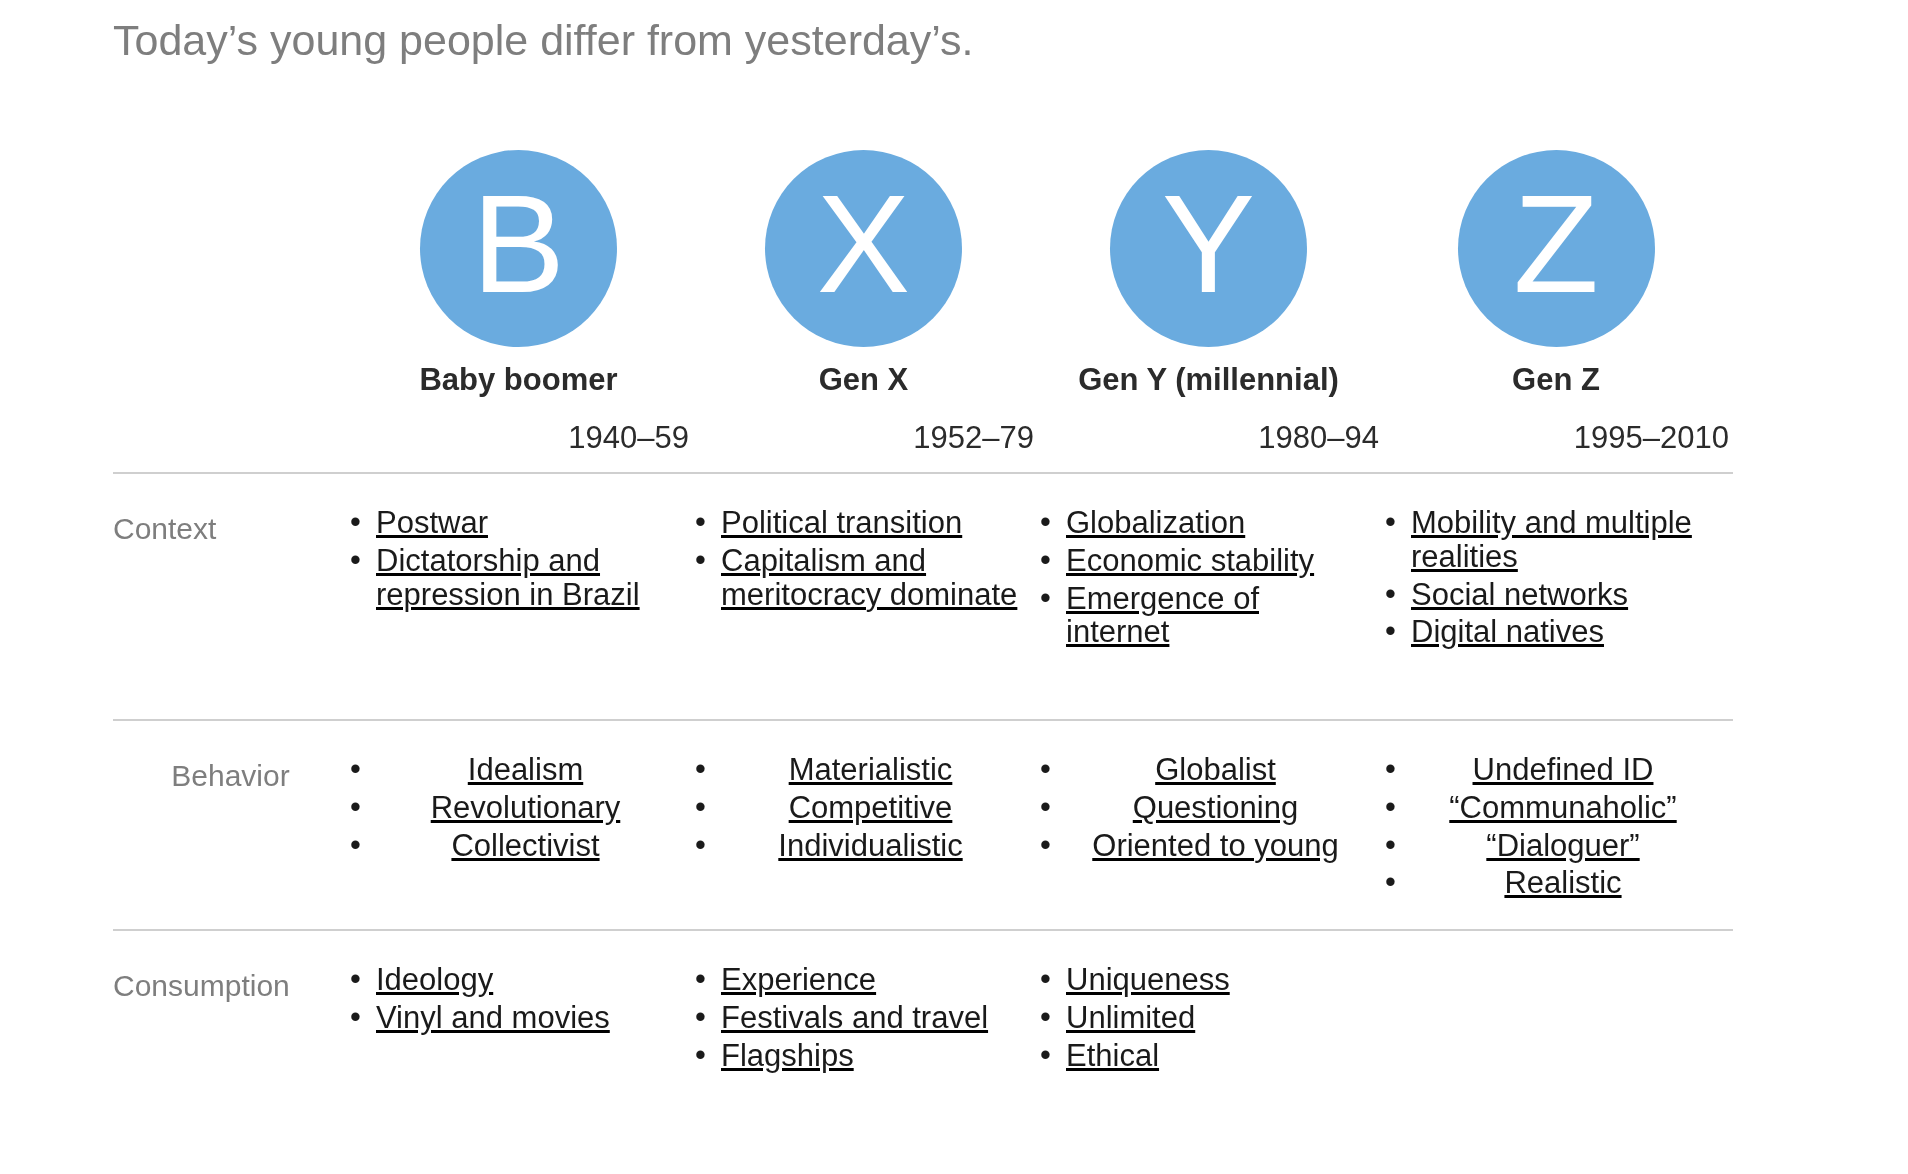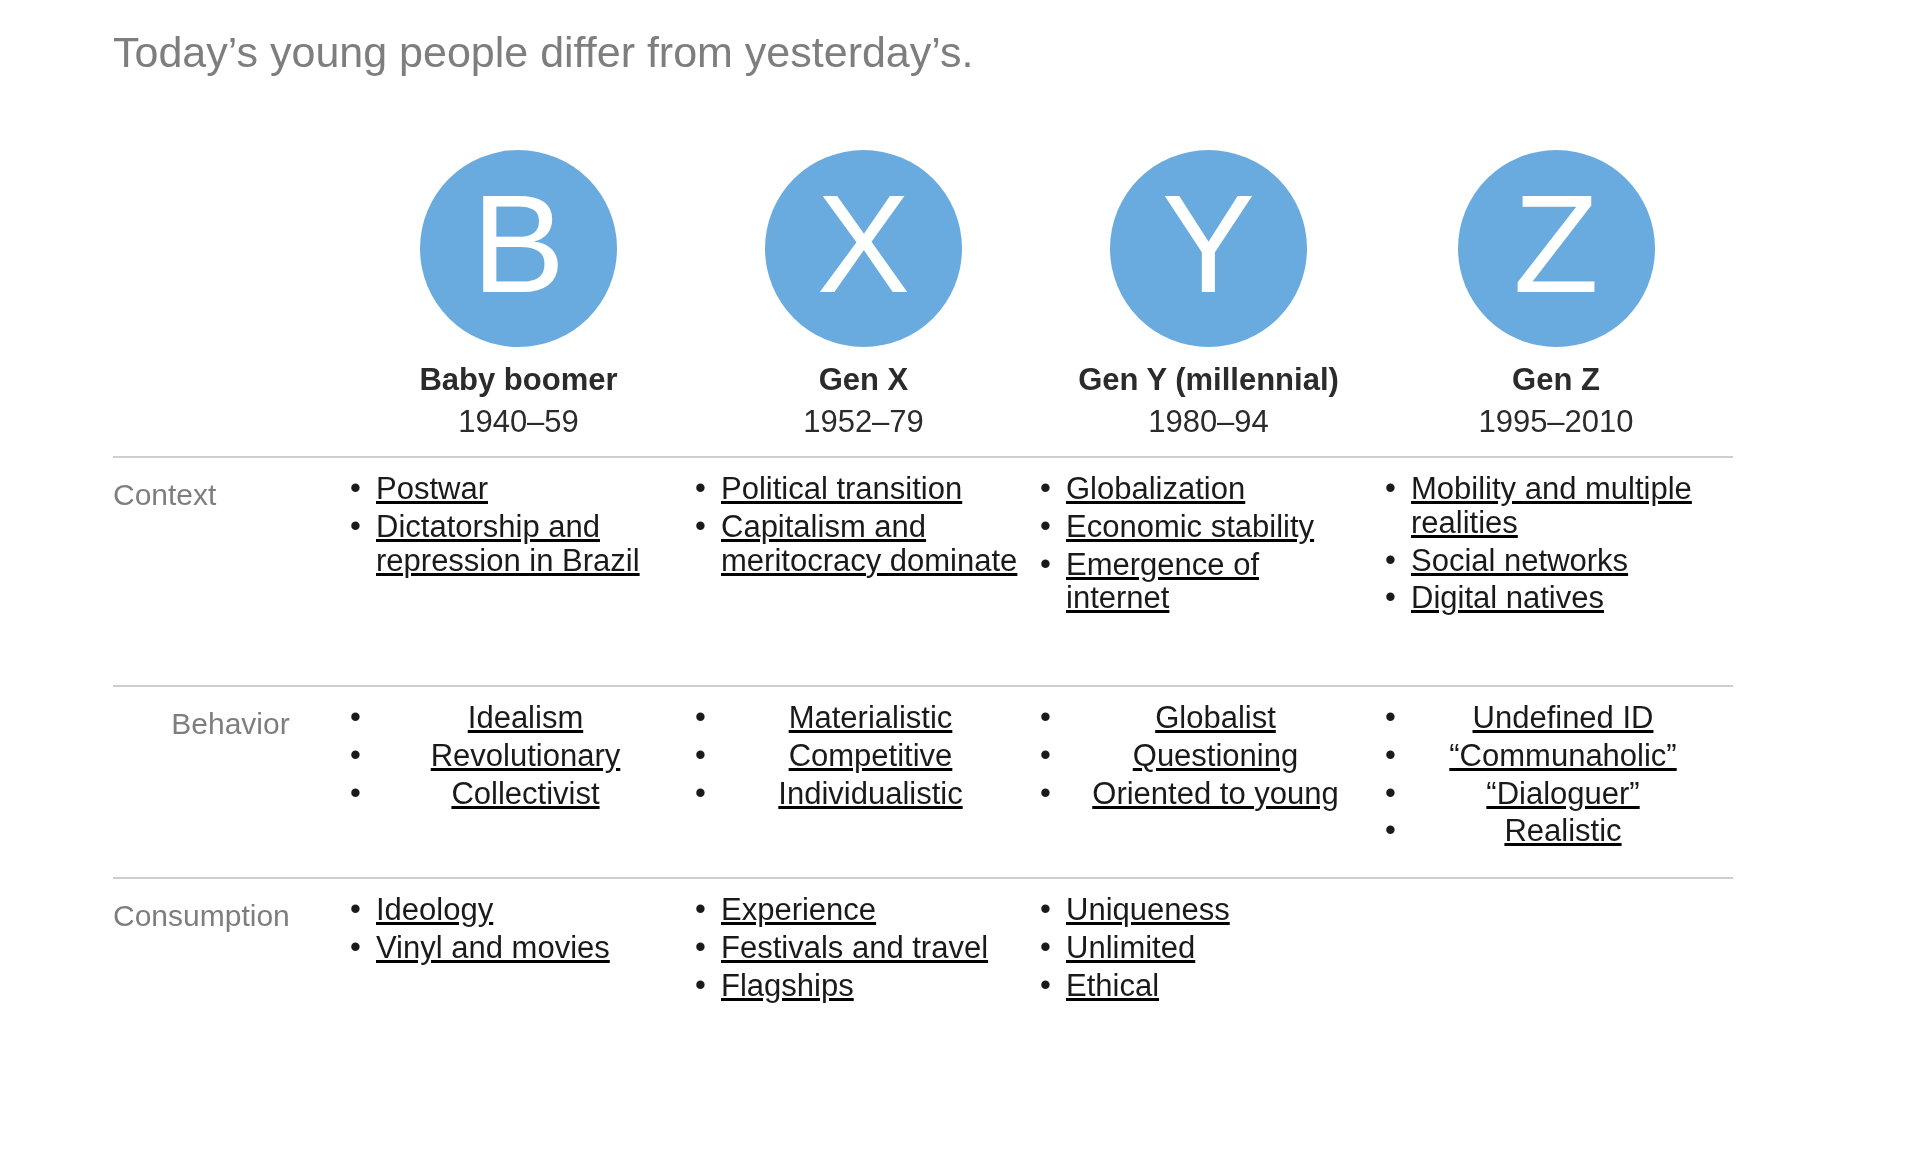--- a/index.html
+++ b/index.html
@@ -20,21 +20,21 @@
     width: 1908px;
     height: 1174px;
     background: #ffffff;
     box-sizing: border-box;
   }
 
   
   .title {
     position: absolute;
     left: 113px;
-    top: 28px;
+    top: 16px;
     font-size: 43px;
     font-weight: 400;
     color: #7e7e7e;
     letter-spacing: 0px;
     white-space: nowrap;
   }
 
   
   .matrix {
     position: absolute;
@@ -76,27 +76,28 @@
     font-size: 31px;
     font-weight: 700;
     color: #2b2b2b;
     line-height: 1.25;
   }
   .gen-years {
     font-size: 31px;
     font-weight: 400;
     color: #2b2b2b;
     line-height: 1.3;
-    margin-top: 2px;
+    margin-top: 18px;
+    text-align: right;
   }
 
   
   .row {
     border-top: 2px solid #cfcfcf;
-    padding-top: 14px;
+    padding-top: 32px;
   }
   .row-1 { margin-top: 14px; min-height: 200px; }
   .row-2 { margin-top: 13px;  min-height: 176px; text-align: center; }
   .row-3 { margin-top: 0px;  min-height: 150px; }
 
   .row-label {
     font-size: 30px;
     font-weight: 400;
     color: #7e7e7e;
     padding-top: 6px;

